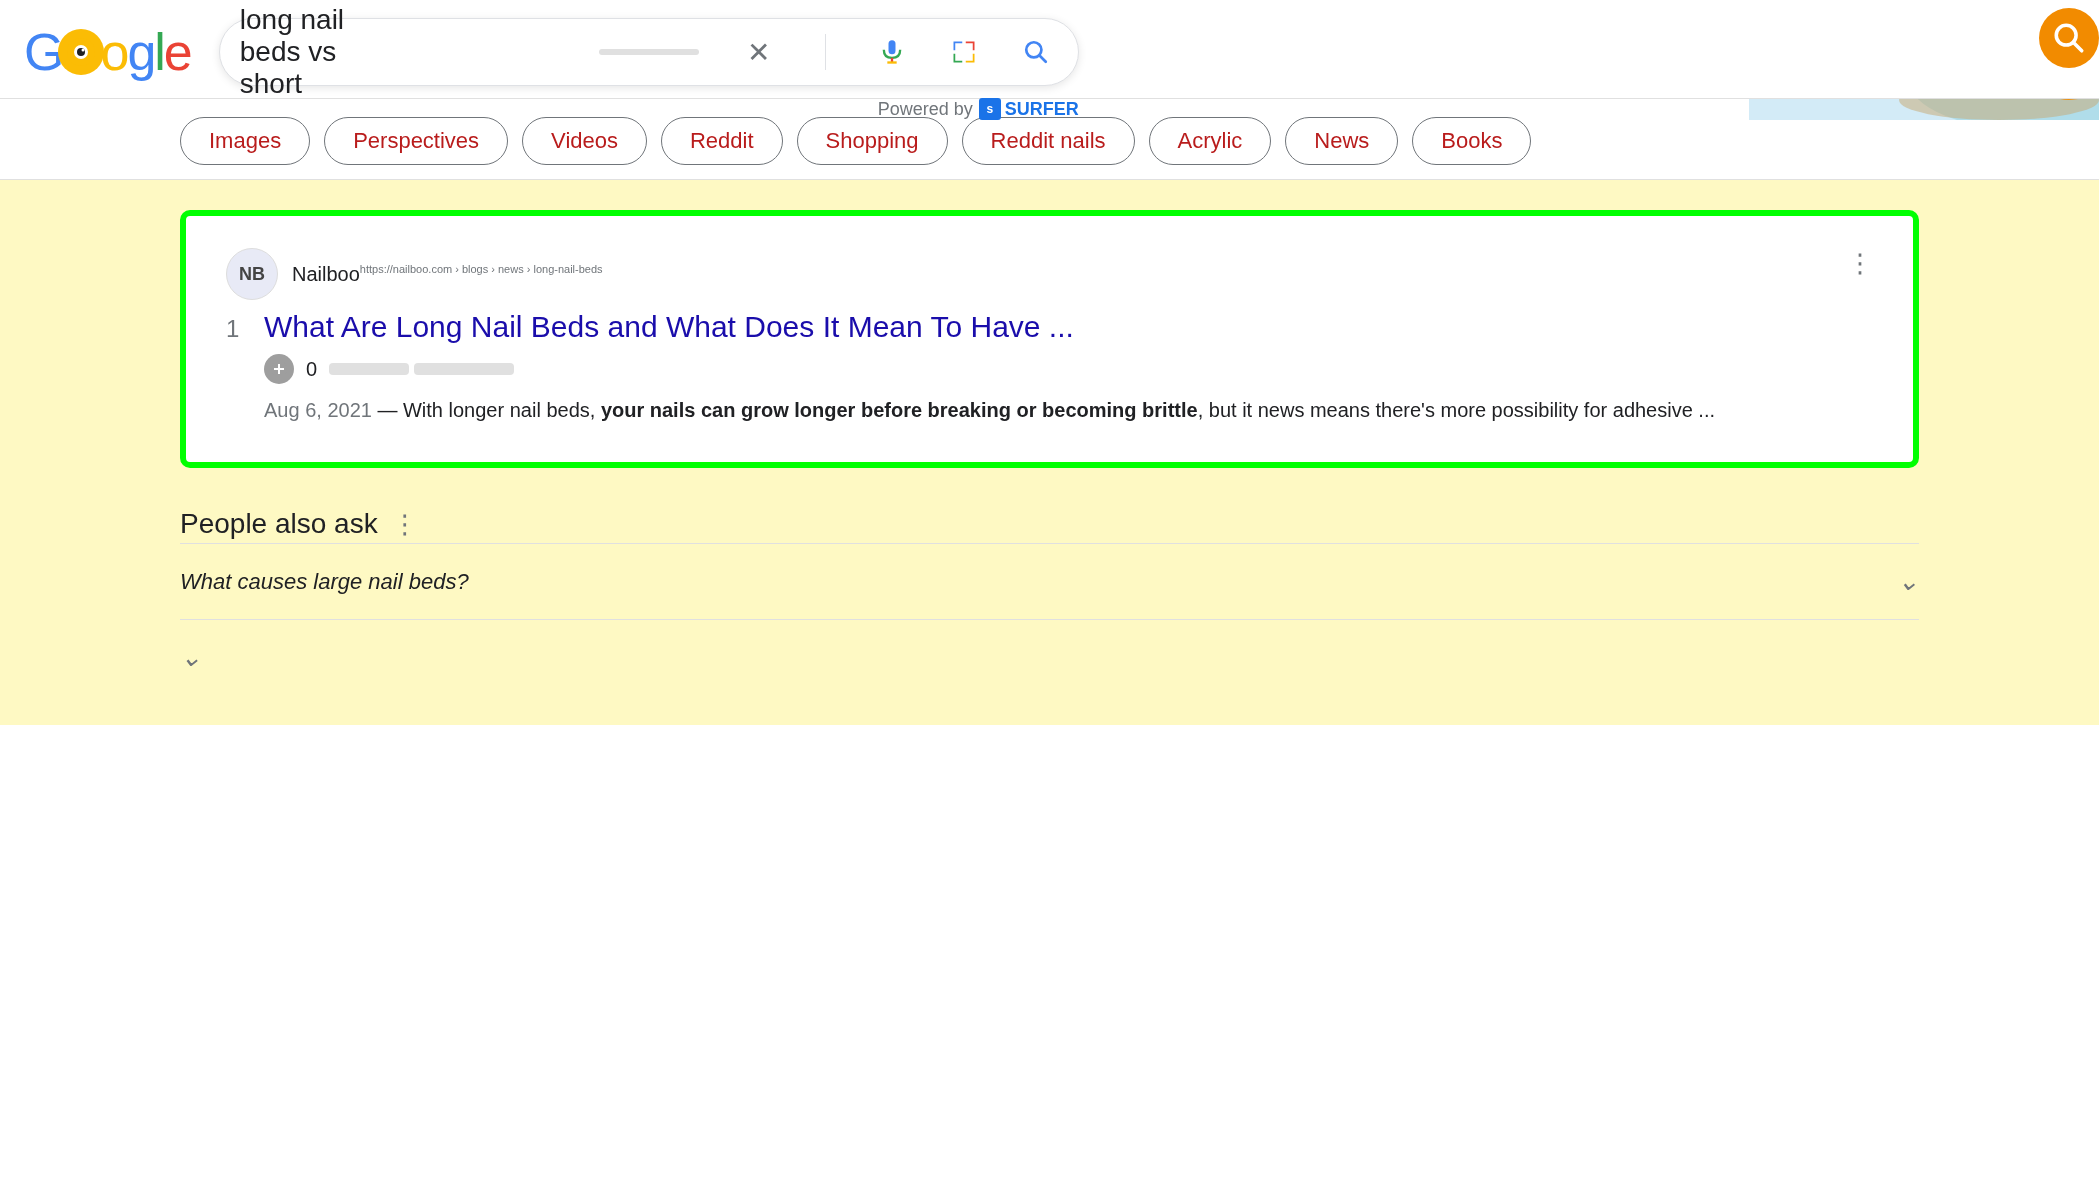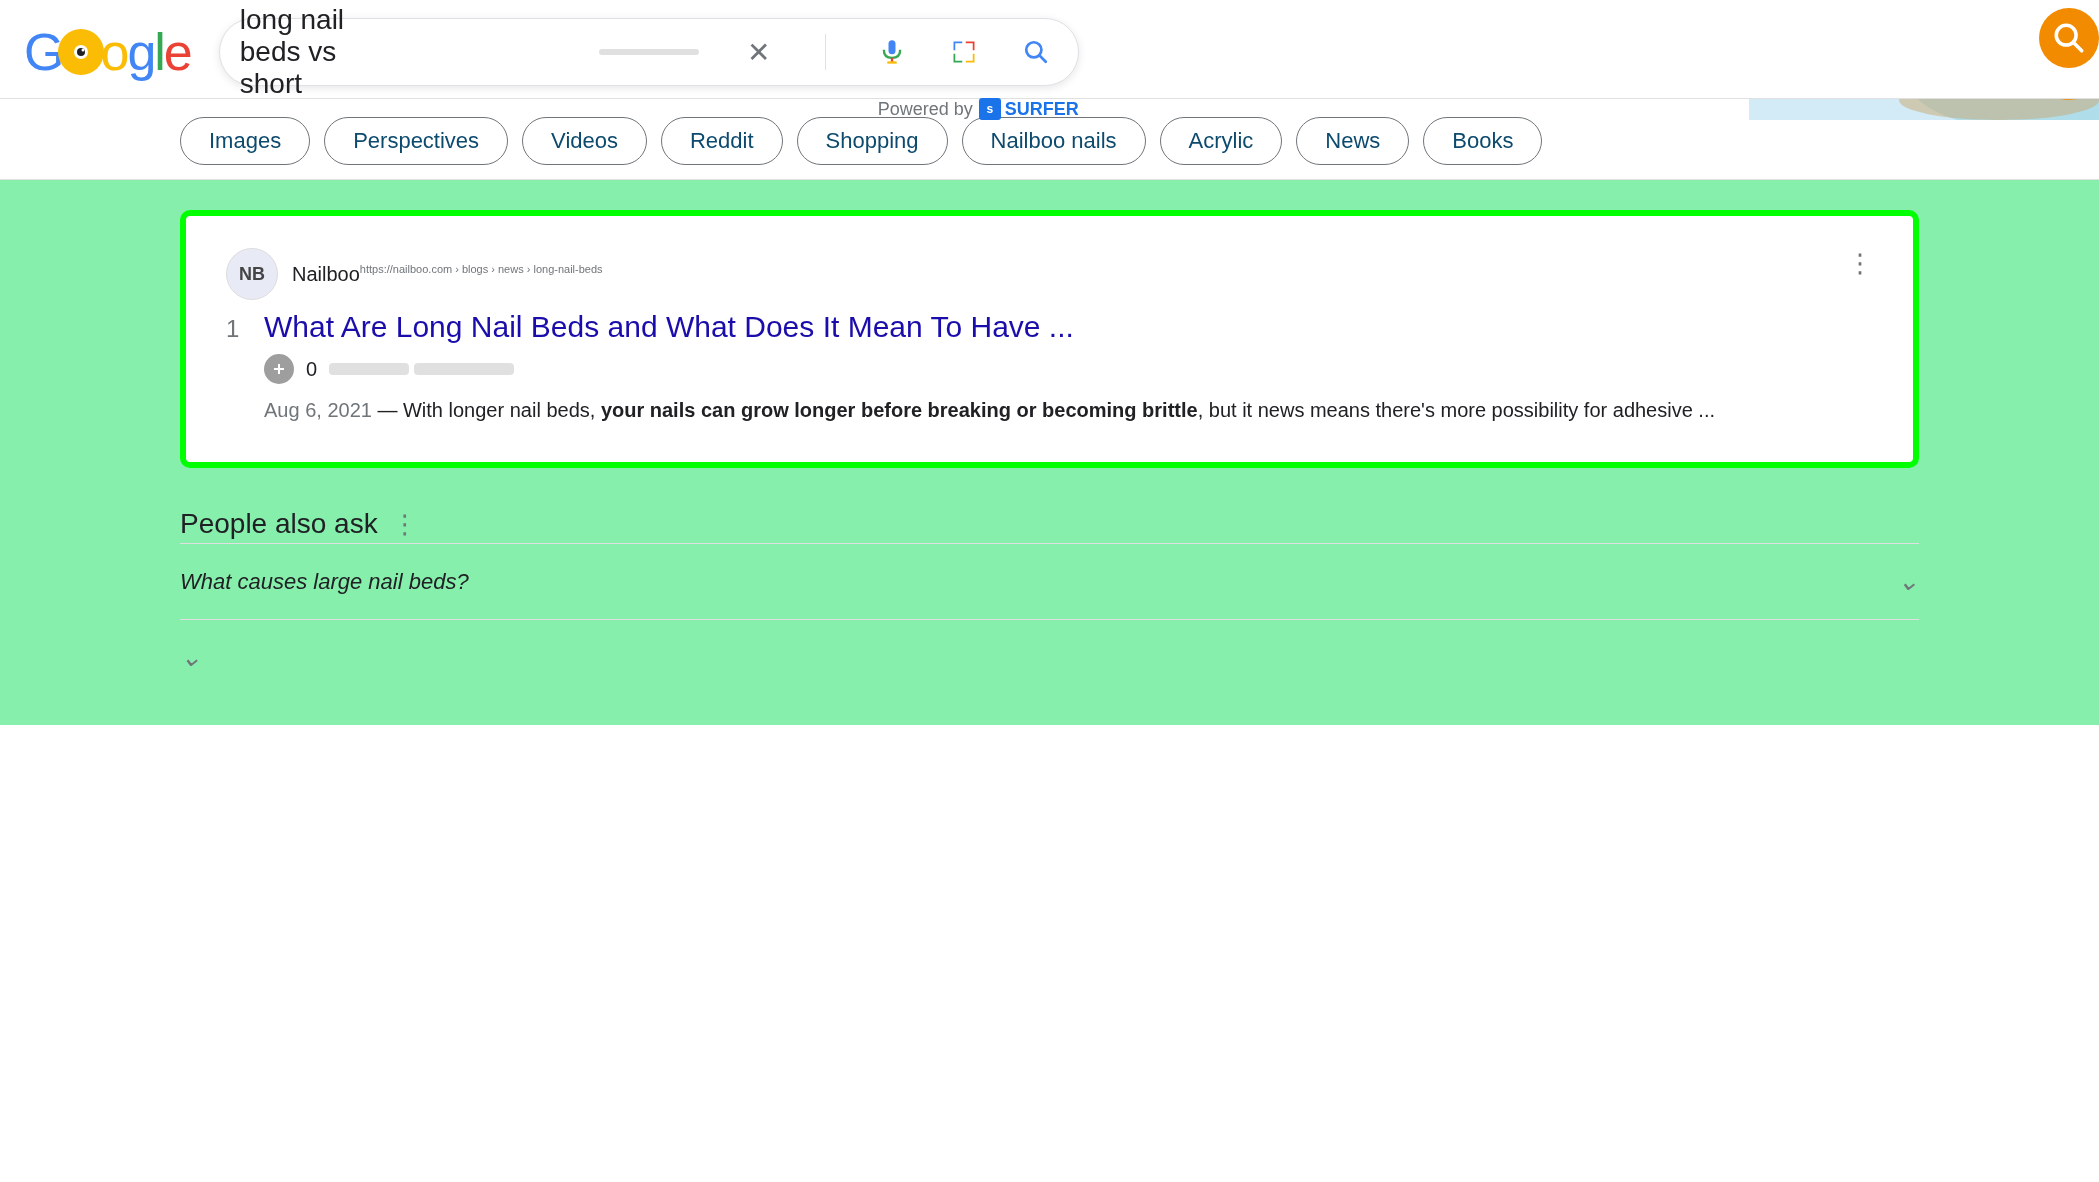--- a/index.html
+++ b/index.html
@@ -138,31 +138,31 @@
       border-bottom: 1px solid #e0e0e0;
       background: #fff;
       overflow-x: hidden;
       flex-wrap: nowrap;
     }
     .filter-tab {
       padding: 10px 28px;
       border: 1.5px solid #70757a;
       border-radius: 30px;
       font-size: 22px;
-      color: #0c4a6e;
+      color: #b91c1c;
       cursor: pointer;
       white-space: nowrap;
       background: #fff;
       transition: background 0.15s;
     }
 
     
     .main-content {
       padding: 30px 180px 30px 180px;
-      background: #86efac;
+      background: #fef9c3;
     }
 
     
     .result-highlight-box {
       border: 6px solid #00FF00;
       border-radius: 10px;
       padding: 32px 40px 36px 40px;
       margin-bottom: 40px;
       background: #fff;
     }
@@ -459,21 +459,21 @@
       </svg>
     </div>
   </div>
 
   <div class="filter-tabs">
     <div class="filter-tab">Images</div>
     <div class="filter-tab">Perspectives</div>
     <div class="filter-tab">Videos</div>
     <div class="filter-tab">Reddit</div>
     <div class="filter-tab">Shopping</div>
-    <div class="filter-tab">Nailboo nails</div>
+    <div class="filter-tab">Reddit nails</div>
     <div class="filter-tab">Acrylic</div>
     <div class="filter-tab">News</div>
     <div class="filter-tab">Books</div>
   </div>
 </div>
 
 <div class="main-content">
 
   <div class="result-highlight-box">
 

